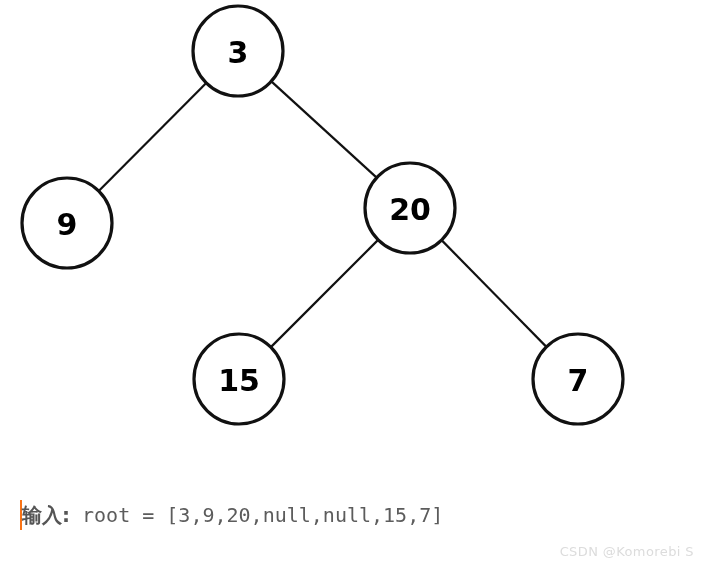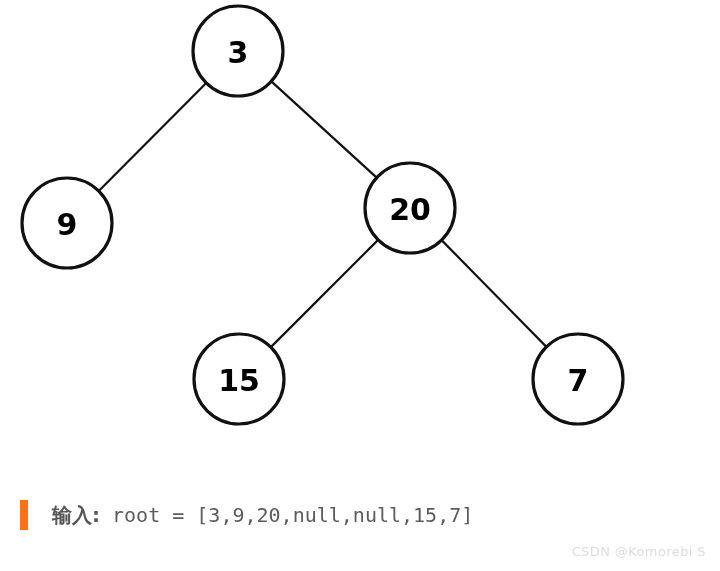--- a/index.html
+++ b/index.html
@@ -39,22 +39,21 @@
     font-size: 30px;
     font-weight: bold;
     text-anchor: middle;
     dominant-baseline: central;
   }
 
   #io-block {
     position: absolute;
     left: 20px;
     top: 500px;
-    border-left: 8px solid #f97316;
-    padding-left: 24px;
+    border-left: 2px solid #f97316;
     box-sizing: border-box;
   }
   .io-line {
     font-family: "DejaVu Sans Mono", monospace;
     font-size: 20px;
     line-height: 30px;
     color: #5c5c5c;
     white-space: pre;
   }
   .io-label {
@@ -62,21 +61,21 @@
     font-weight: bold;
     color: #555555;
   }
   .io-value {
     font-family: "DejaVu Sans Mono", monospace;
     color: #5c5c5c;
   }
 
   #watermark {
     position: absolute;
-    right: 14px;
+    right: 26px;
     bottom: 12px;
     font-family: "DejaVu Sans", sans-serif;
     font-size: 13px;
     color: #dcdcdc;
     letter-spacing: 0.4px;
     user-select: none;
   }
 </style>
 </head>
 <body>

